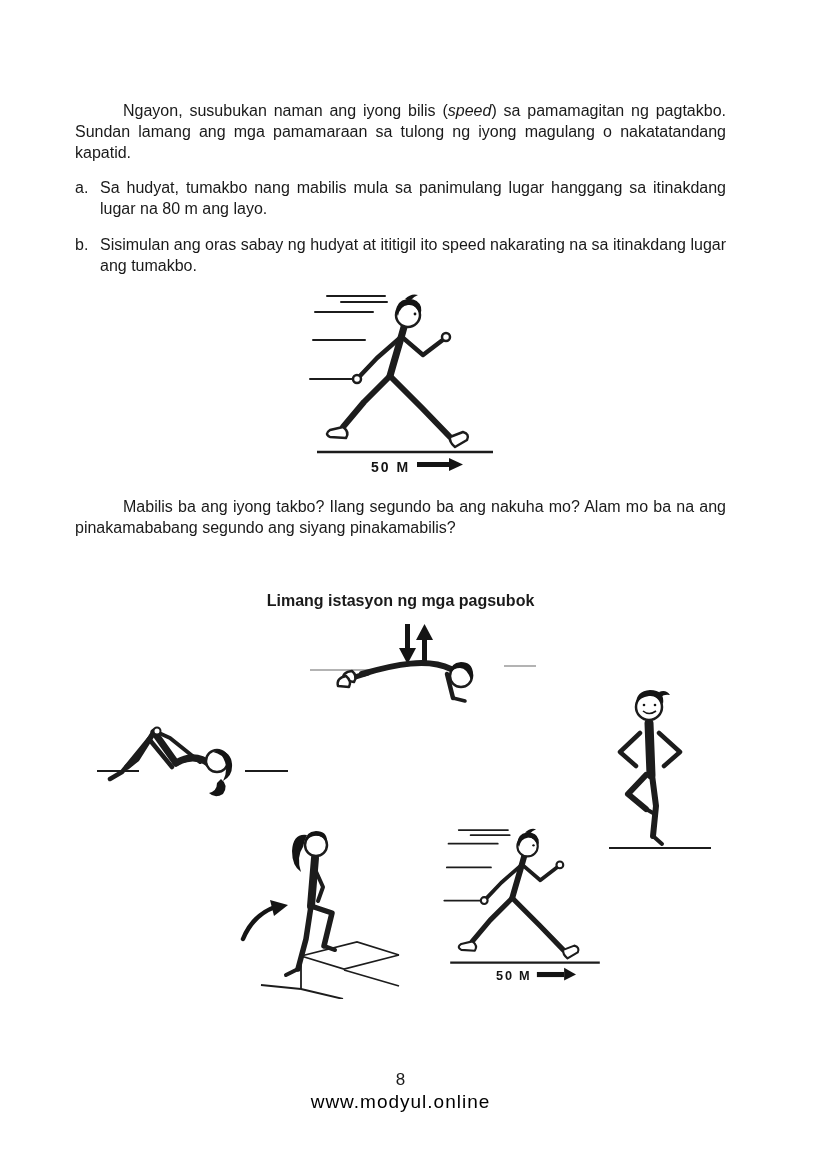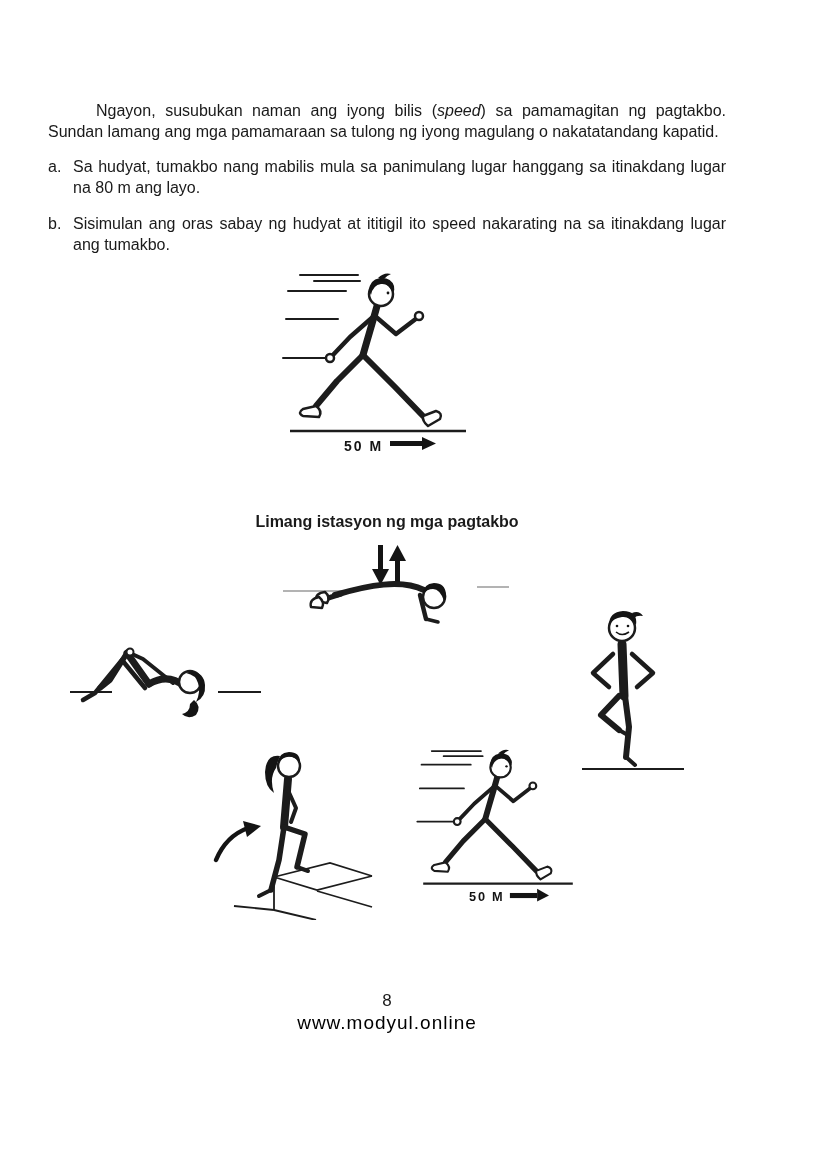--- a/index.html
+++ b/index.html
@@ -2,21 +2,21 @@
 <html><head>
 <meta charset="utf-8">
 <style>
   * { margin:0; padding:0; box-sizing:border-box; }
   html,body { background:#ffffff; }
   .page {
     width:826px; height:1169px; background:#ffffff; position:relative;
     font-family:"Liberation Sans", sans-serif; font-size:16px; color:#1a1a1a;
     overflow:hidden; margin:0 auto;
   }
-  .content { padding:100px 100px 0 48px; }
+  .content { padding:100px 100px 0 75px; }
   .para { text-align:justify; line-height:21px; }
   .indent { text-indent:48px; }
   .item5 { margin-top:13px; line-height:21px; }
   .item5 .b { font-weight:bold; }
   .it { font-style:italic; }
   .step { display:flex; line-height:21px; }
   .step-a { margin-top:14px; }
   .step-b { margin-top:15px; }
   .step-label { width:25px; flex:none; }
   .step-text { flex:1; text-align:justify; }
@@ -80,22 +80,23 @@
         <path d="M100 17 Q106 11 113 13 Q108 15 106 18 Z" fill="#141414"></path>
         <circle cx="110" cy="32" r="1.4" fill="#141414"></circle>
         <text class="runlabel" x="66" y="190" font-size="14" font-weight="bold" letter-spacing="2" fill="#141414">50 M</text>
         <g fill="#141414">
           <rect x="112" y="180" width="32" height="5"></rect>
             <polygon points="144,176 158,182.5 144,189"></polygon>
         </g>
       </svg>
     </div>
 
-
-    <h3 class="stations-heading">Limang istasyon ng mga pagtakbo</h3>
+    <p class="para indent question">Mabilis ba ang iyong takbo? Ilang segundo ba ang nakuha mo? Alam mo ba na ang pinakamababang segundo ang siyang pinakamabilis?</p>
+
+    <h3 class="stations-heading">Limang istasyon ng mga pagsubok</h3>
 
     <div class="stations">
 
       <svg class="station st-pushup" width="230" height="110" viewBox="0 0 230 110">
         <g fill="#141414">
           <rect x="97" y="6" width="5" height="26"></rect>
             <polygon points="91,30 99.5,46 108,30"></polygon>
           <rect x="114" y="20" width="5" height="26"></rect>
             <polygon points="108,22 116.5,6 125,22"></polygon>
         </g>

